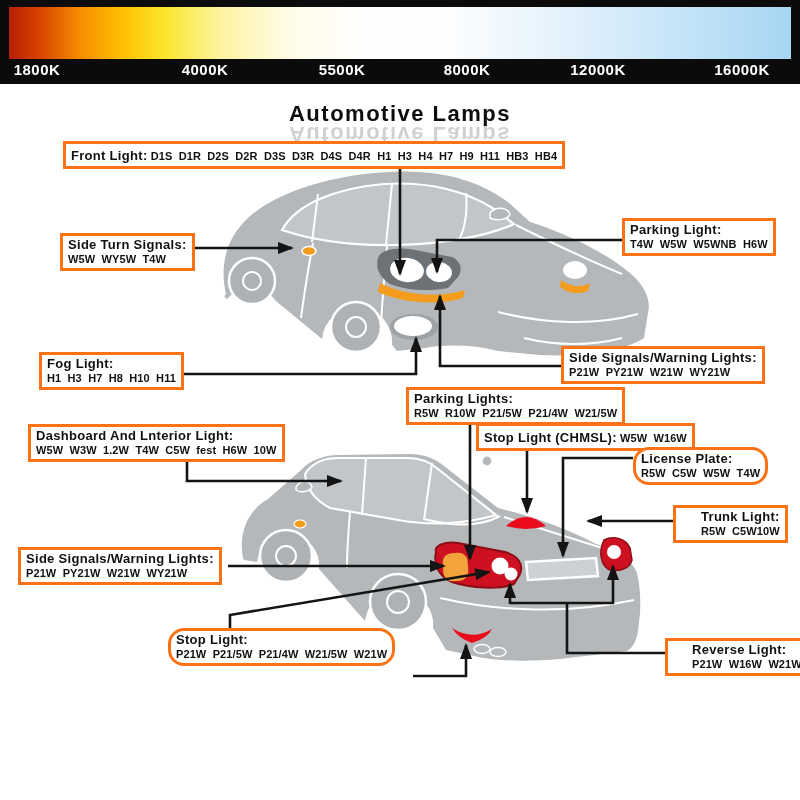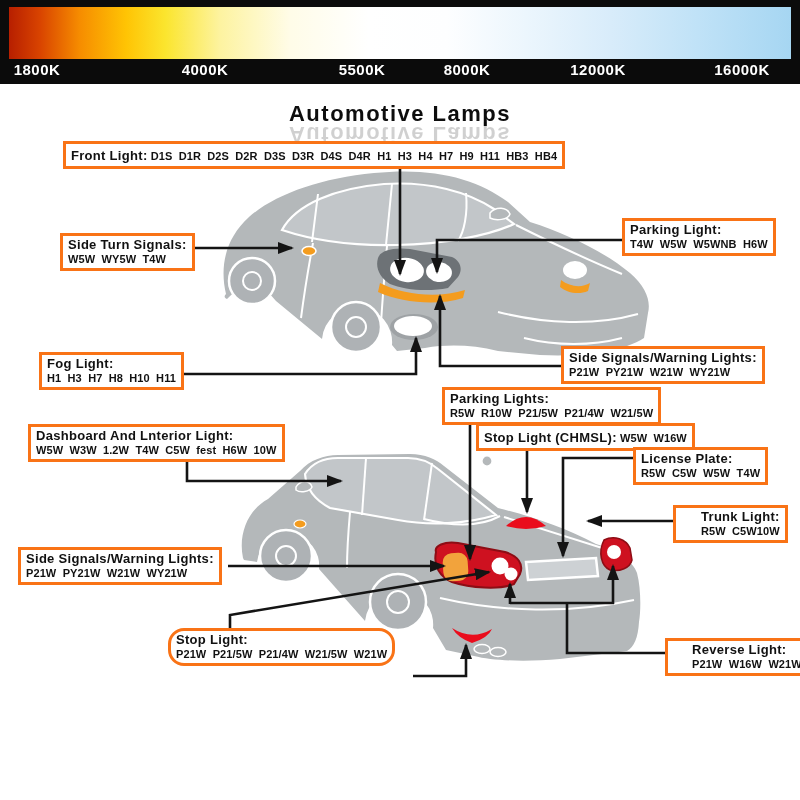--- a/index.html
+++ b/index.html
@@ -34,21 +34,21 @@
 </style>
 </head>
 <body>
 
 <div id="stage">
 
   <div class="kbar">
     <div class="kgrad"></div>
     <span class="klabel" style="left:37px">1800K</span>
     <span class="klabel" style="left:205px">4000K</span>
-    <span class="klabel" style="left:362px">5500K</span>
+    <span class="klabel" style="left:342px">5500K</span>
     <span class="klabel" style="left:467px">8000K</span>
     <span class="klabel" style="left:598px">12000K</span>
     <span class="klabel" style="left:742px">16000K</span>
   </div>
 
   <div class="page-title">Automotive Lamps</div>
   <div class="page-title-reflection">Automotive Lamps</div>
 
   <svg width="800" height="800" viewBox="0 0 800 800">
     <defs>
@@ -174,35 +174,35 @@
   <div class="callout" style="left:39px;top:352px;">
     <span class="t">Fog Light:</span>
     <span class="v">H1  H3  H7  H8  H10  H11</span>
   </div>
 
   <div class="callout" style="left:561px;top:346px;">
     <span class="t">Side Signals/Warning Lights:</span>
     <span class="v">P21W  PY21W  W21W  WY21W</span>
   </div>
 
-  <div class="callout" style="left:406px;top:387px;margin-left:36px;">
+  <div class="callout" style="left:406px;top:387px;">
     <span class="t">Parking Lights:</span>
     <span class="v">R5W  R10W  P21/5W  P21/4W  W21/5W</span>
   </div>
 
   <div class="callout inline" style="left:476px;top:423px;">
     <span class="t">Stop Light (CHMSL):</span><span class="v">&nbsp;</span><span class="v">W5W  W16W</span>
   </div>
 
   <div class="callout" style="left:28px;top:424px;">
     <span class="t">Dashboard And Lnterior Light:</span>
     <span class="v">W5W  W3W  1.2W  T4W  C5W  fest  H6W  10W</span>
   </div>
 
-  <div class="callout" style="left:633px;top:447px;">
+  <div class="callout" style="left:633px;top:447px;border-radius:16px;">
     <span class="t">License Plate:</span>
     <span class="v">R5W  C5W  W5W  T4W</span>
   </div>
 
   <div class="callout" style="left:673px;top:505px;padding-left:25px;">
     <span class="t">Trunk Light:</span>
     <span class="v">R5W  C5W10W</span>
   </div>
 
   <div class="callout" style="left:18px;top:547px;">

